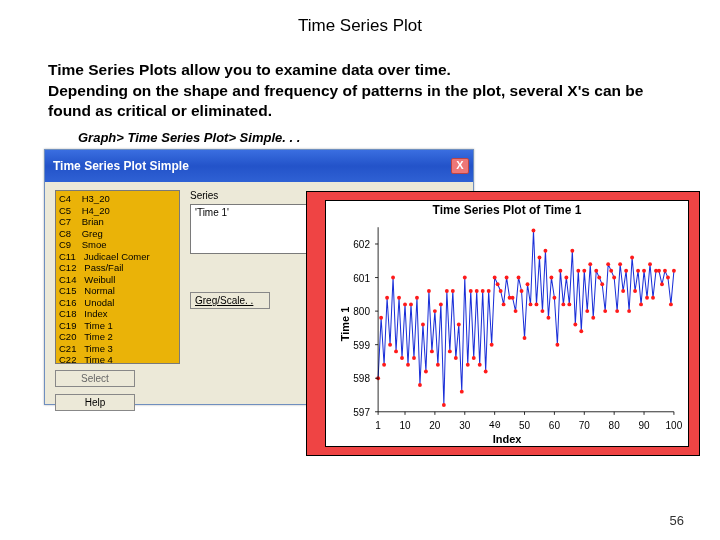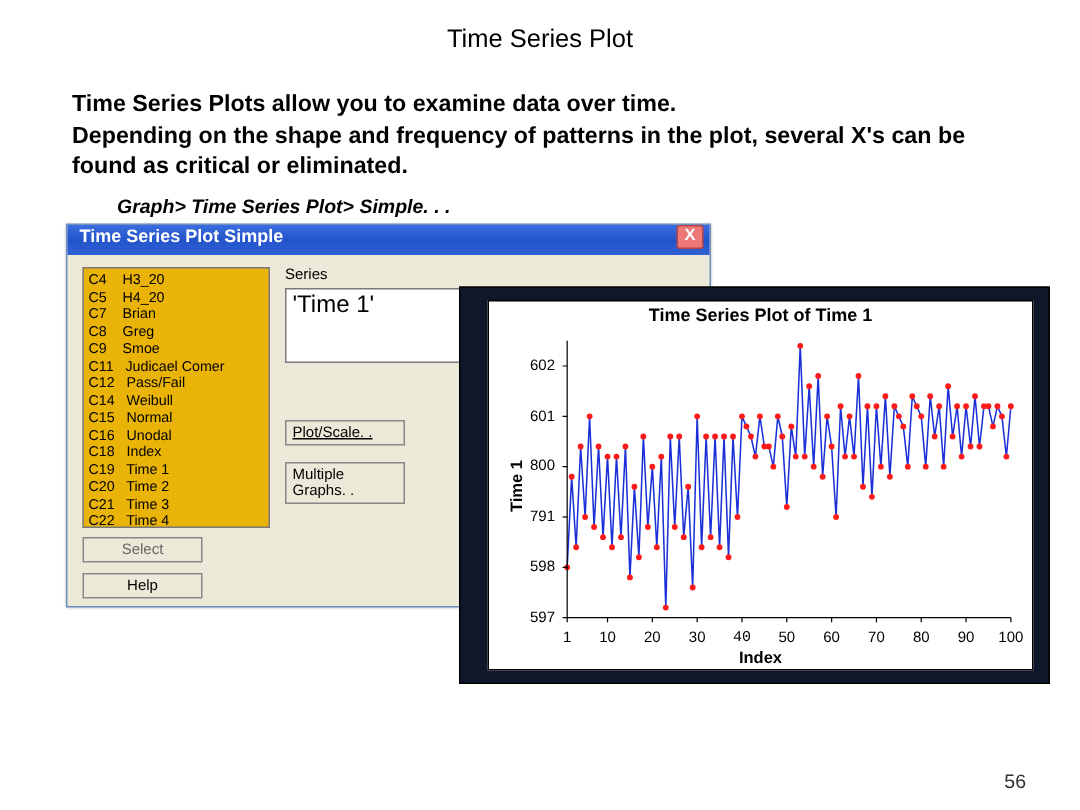--- a/index.html
+++ b/index.html
@@ -3,35 +3,35 @@
 <meta charset="utf-8">
 <style>
   * { box-sizing: border-box; margin: 0; padding: 0; }
   body { width: 720px; height: 540px; font-family: Arial, sans-serif; background: #fff; position: relative; overflow: hidden; }
   .slide-title { text-align: center; font-size: 17px; margin-top: 16px; font-weight: normal; }
   .desc { margin: 24px 48px 2px 48px; font-size: 15.5px; font-weight: bold; line-height: 1.25; }
   .menu-path { margin: 10px 0 0 78px; font-size: 13px; font-weight: bold; font-style: italic; }
   .canvas-area { position: relative; margin: 4px 0 0 44px; width: 632px; height: 320px; }
   
   .dlg { position: absolute; left: 0; top: 0; width: 430px; height: 256px; background: #ece9d8; border: 1px solid #6f8fbf; box-shadow: 0 0 2px rgba(0,0,0,.3); }
-  .dlg-titlebar { height: 20px; background: linear-gradient(#3a6ee0,#2353c9 50%,#2f61d4); color: #fff; display: flex; align-items: flex-start; padding: 0 4px 0 8px; font-size: 12px; font-weight: bold; }
+  .dlg-titlebar { height: 32px; background: linear-gradient(#3a6ee0,#2353c9 50%,#2f61d4); color: #fff; display: flex; align-items: center; padding: 0 4px 0 8px; font-size: 12px; font-weight: bold; }
   .dlg-titlebar .spacer { flex: 1; }
   .dlg-close { width: 18px; height: 16px; background: #e77; border: 1px solid #b44; color: #fff; font-size: 11px; line-height: 12px; text-align: center; border-radius: 2px; cursor: pointer; }
   .dlg-body { position: relative; height: calc(100% - 24px); }
   .col-list { position: absolute; left: 10px; top: 8px; width: 125px; height: 174px; background: #eab308; border: 1px solid #7a7a7a; font-size: 9.5px; overflow: hidden; padding: 2px 3px; line-height: 11.5px; font-family: "MS Sans Serif", Arial, sans-serif; }
   .col-list div { white-space: pre; }
   .lbl-series { position: absolute; left: 145px; top: 8px; font-size: 10px; }
-  .series-box { position: absolute; left: 145px; top: 22px; width: 125px; height: 50px; background: #fff; border: 1px solid #7a7a7a; font-size: 16px; padding: 2px 4px; }
+  .series-box { position: absolute; left: 145px; top: 22px; width: 125px; height: 50px; background: #fff; border: 1px solid #7a7a7a; font-size: 10px; padding: 2px 4px; }
   .dlg-btn { position: absolute; font-size: 10px; background: #ece9d8; border: 1px solid #888; padding: 2px 4px; cursor: pointer; }
   .btn-ts { left: 145px; top: 110px; width: 80px; }
   .btn-mg { left: 145px; top: 138px; width: 80px; }
   .btn-sel { left: 10px; top: 188px; width: 80px; text-align: center; color:#666; }
   .btn-help { left: 10px; top: 212px; width: 80px; text-align: center; }
   
-  .chart-panel { position: absolute; left: 262px; top: 42px; width: 394px; height: 265px; background: #0f172a; border: 1px solid #000; }
+  .chart-panel { position: absolute; left: 262px; top: 42px; width: 394px; height: 265px; background: #ef4444; border: 1px solid #000; }
   .chart-inner { position: absolute; left: 18px; top: 8px; right: 10px; bottom: 8px; background: #fff; border: 1px solid #000; }
   .chart-title { text-align: center; font-size: 12px; font-weight: bold; margin-top: 2px; }
   .chart-plot { position: absolute; left: 46px; top: 20px; right: 10px; bottom: 28px; }
   svg { width: 100%; height: 100%; display: block; }
   .y-label { position: absolute; left: 2px; top: 50%; transform: translateY(-50%) rotate(-90deg); transform-origin: center; font-size: 11px; font-weight: bold; }
   .x-label { position: absolute; bottom: 1px; left: 50%; transform: translateX(-50%); font-size: 11px; font-weight: bold; }
   .tick-y { position: absolute; right: calc(100% - 44px); font-size: 10px; transform: translateY(-50%); }
   .tick-x { position: absolute; top: calc(100% - 26px); font-size: 10px; transform: translateX(-50%); }
   .pagenum { position: absolute; right: 36px; bottom: 12px; font-size: 13px; color: #333; }
 </style>
@@ -64,22 +64,21 @@
           <div>C15   Normal</div>
           <div>C16   Unodal</div>
           <div>C18   Index</div>
           <div>C19   Time 1</div>
           <div>C20   Time 2</div>
           <div>C21   Time 3</div>
           <div>C22   Time 4</div>
         </div>
       <div class="lbl-series">Series</div>
       <div class="series-box">'Time 1'</div>
-      <div class="dlg-btn btn-ts"><u>Plot/Scale. .</u></div>
-      <div class="dlg-btn btn-mg"><span>Multiple Graphs. .</span></div>
+      <div class="dlg-btn btn-ts"><u>Greg/Scale. .</u></div>
       <div class="dlg-btn btn-sel">Select</div>
       <div class="dlg-btn btn-help">Help</div>
     </div>
   </div>
 
   <div class="chart-panel">
     <div class="chart-inner">
       <div class="chart-title">Time Series Plot of Time 1</div>
       <div class="y-label">Time 1</div>
       <div class="x-label">Index</div>
@@ -204,21 +203,21 @@
             <line x1="266.7070707070707" y1="184" x2="266.7070707070707" y2="187" stroke="#000" stroke-width="0.8"></line>
             <line x1="296" y1="184" x2="296" y2="187" stroke="#000" stroke-width="0.8"></line>
             <line x1="6" y1="6" x2="6" y2="184" stroke="#000" stroke-width="0.8"></line>
             <line x1="6" y1="184" x2="296" y2="184" stroke="#000" stroke-width="0.8"></line>
           </svg>
       </div>
       <div id="yticks"></div>
       <div id="xticks"></div>
     <div class="tick-y" style="top: 210.779px;">597</div>
         <div class="tick-y" style="top: 177.223px;">598</div>
-        <div class="tick-y" style="top: 143.667px;">791</div>
+        <div class="tick-y" style="top: 143.667px;">599</div>
         <div class="tick-y" style="top: 110.111px;">800</div>
         <div class="tick-y" style="top: 76.555px;">601</div>
         <div class="tick-y" style="top: 42.999px;">602</div>
         <div class="tick-x" style="left: 52.12px;">1</div>
         <div class="tick-x" style="left: 79.0109px;">10</div>
         <div class="tick-x" style="left: 108.89px;">20</div>
         <div class="tick-x" style="left: 138.768px;">30</div>
         <div class="tick-x" style="left: 168.647px; font-family: Liberation Mono, monospace;">40</div>
         <div class="tick-x" style="left: 198.526px;">50</div>
         <div class="tick-x" style="left: 228.405px;">60</div>

